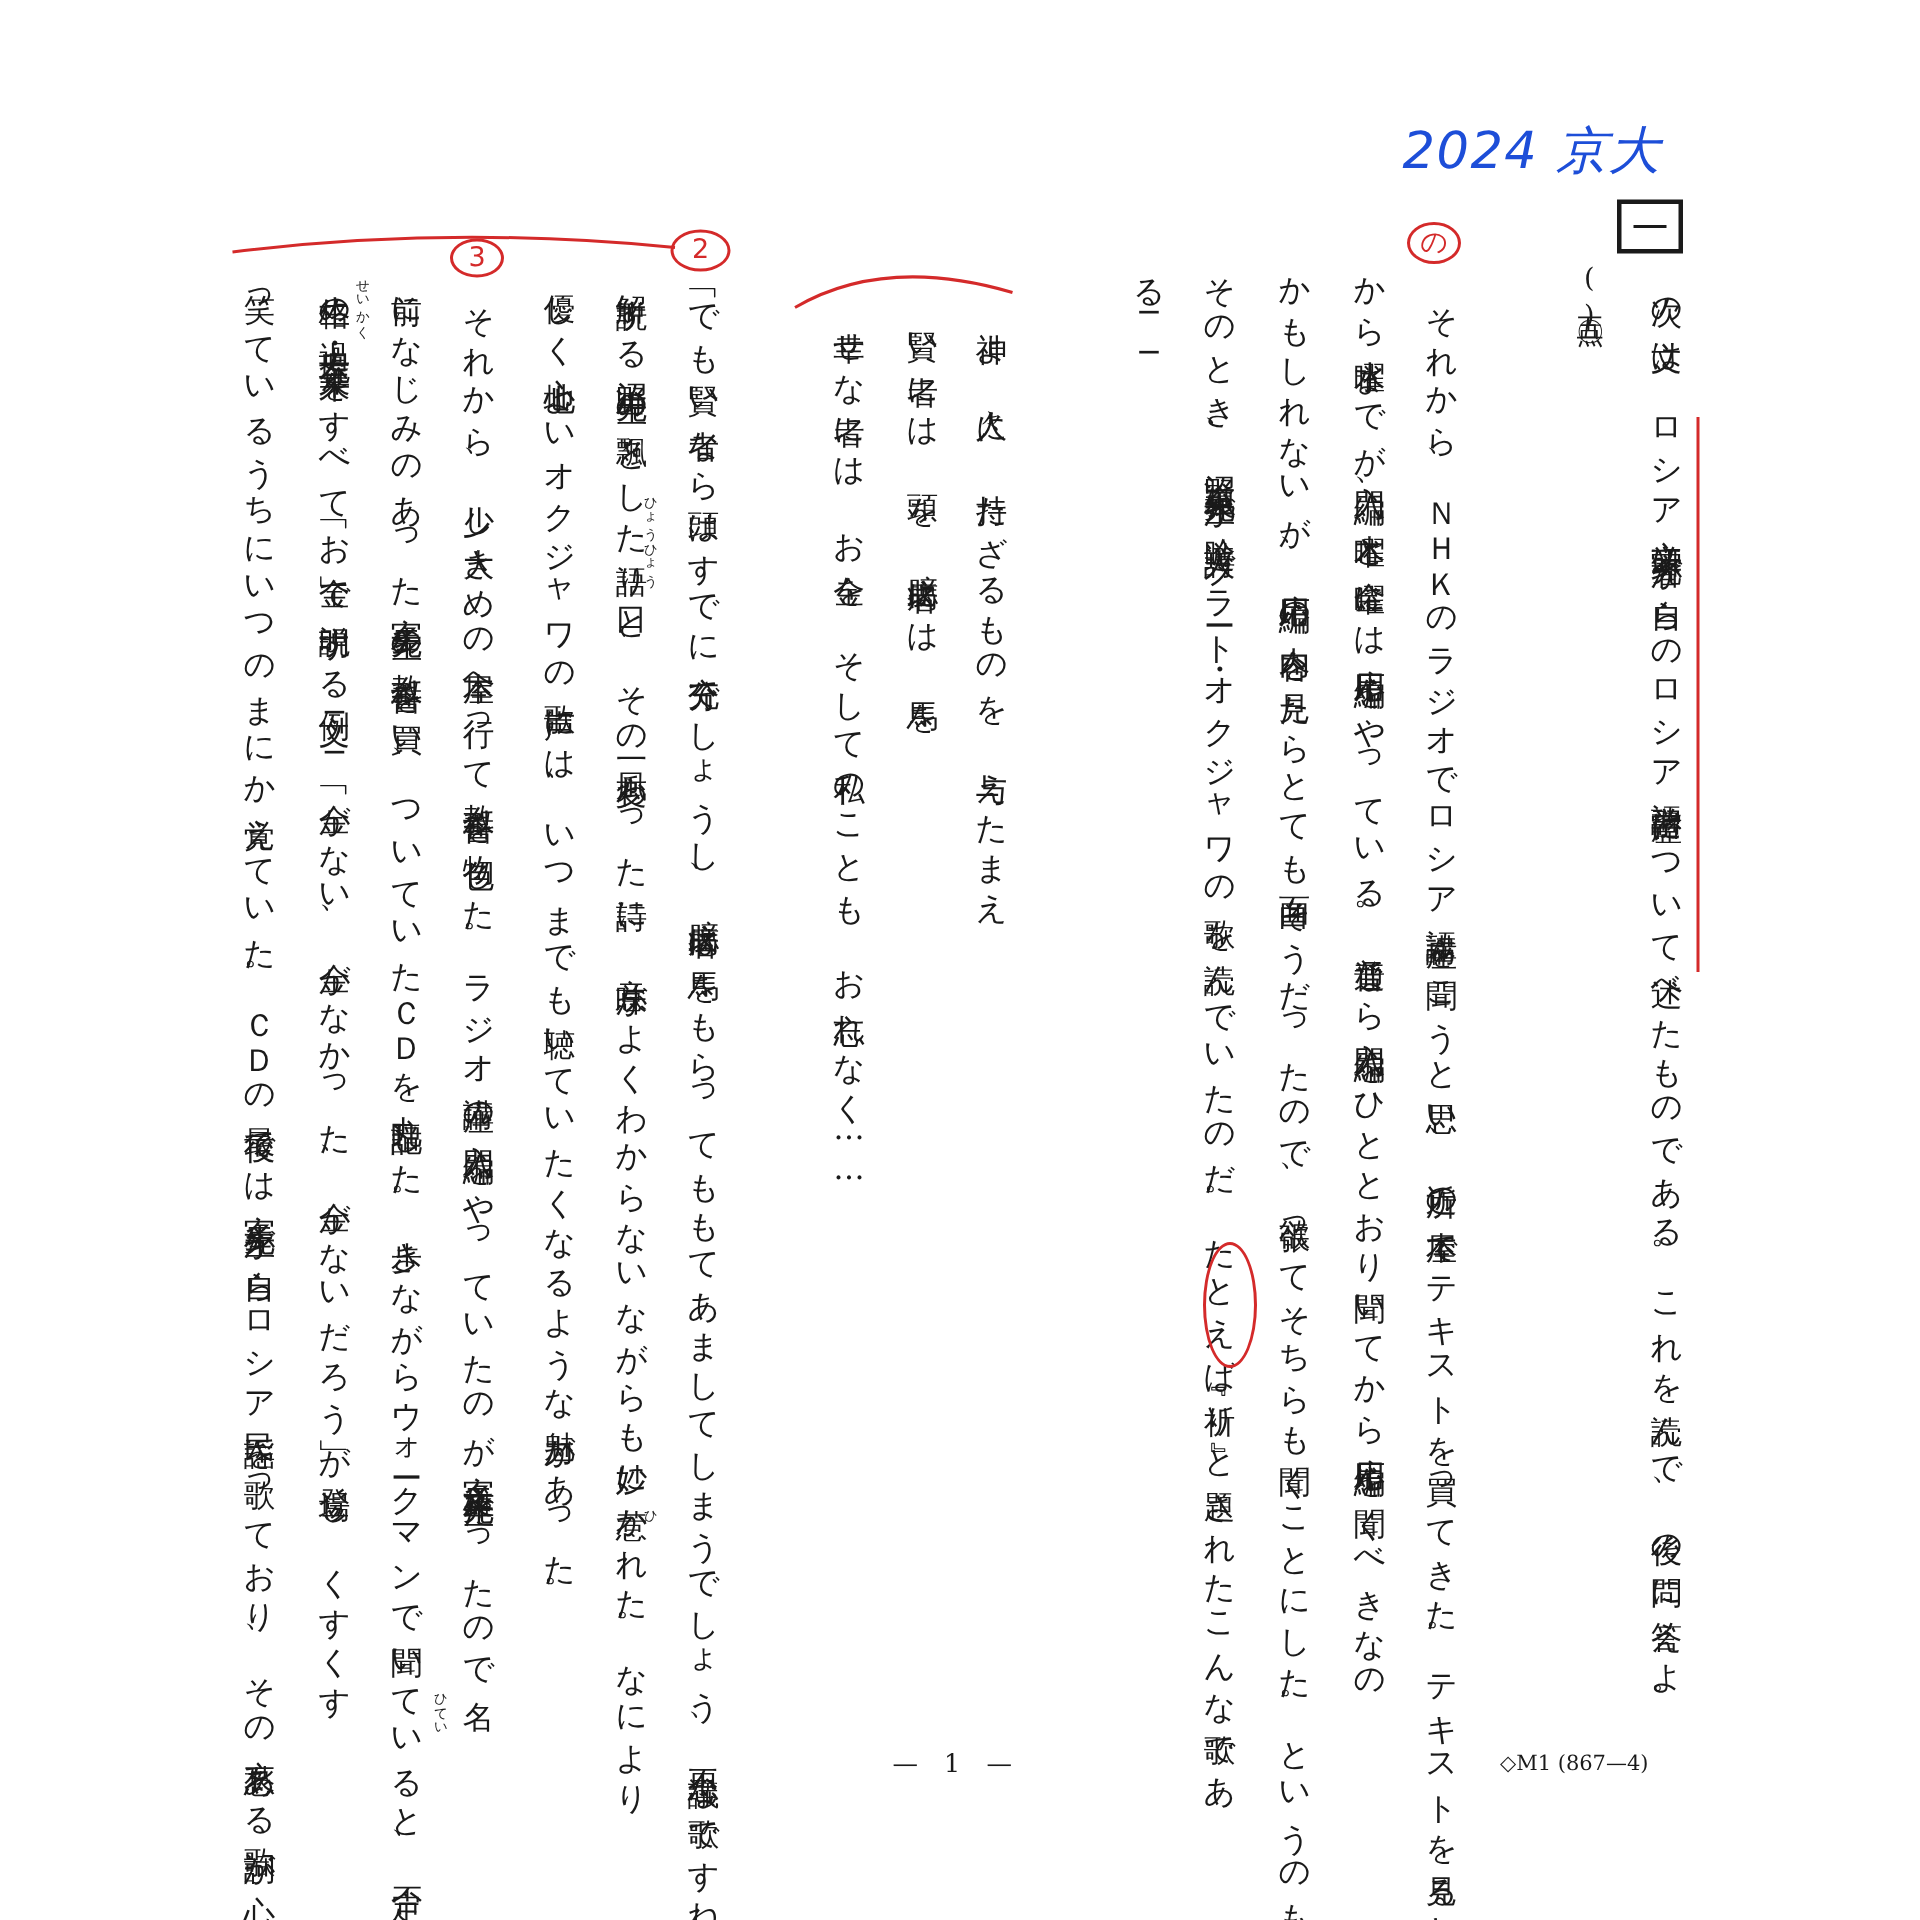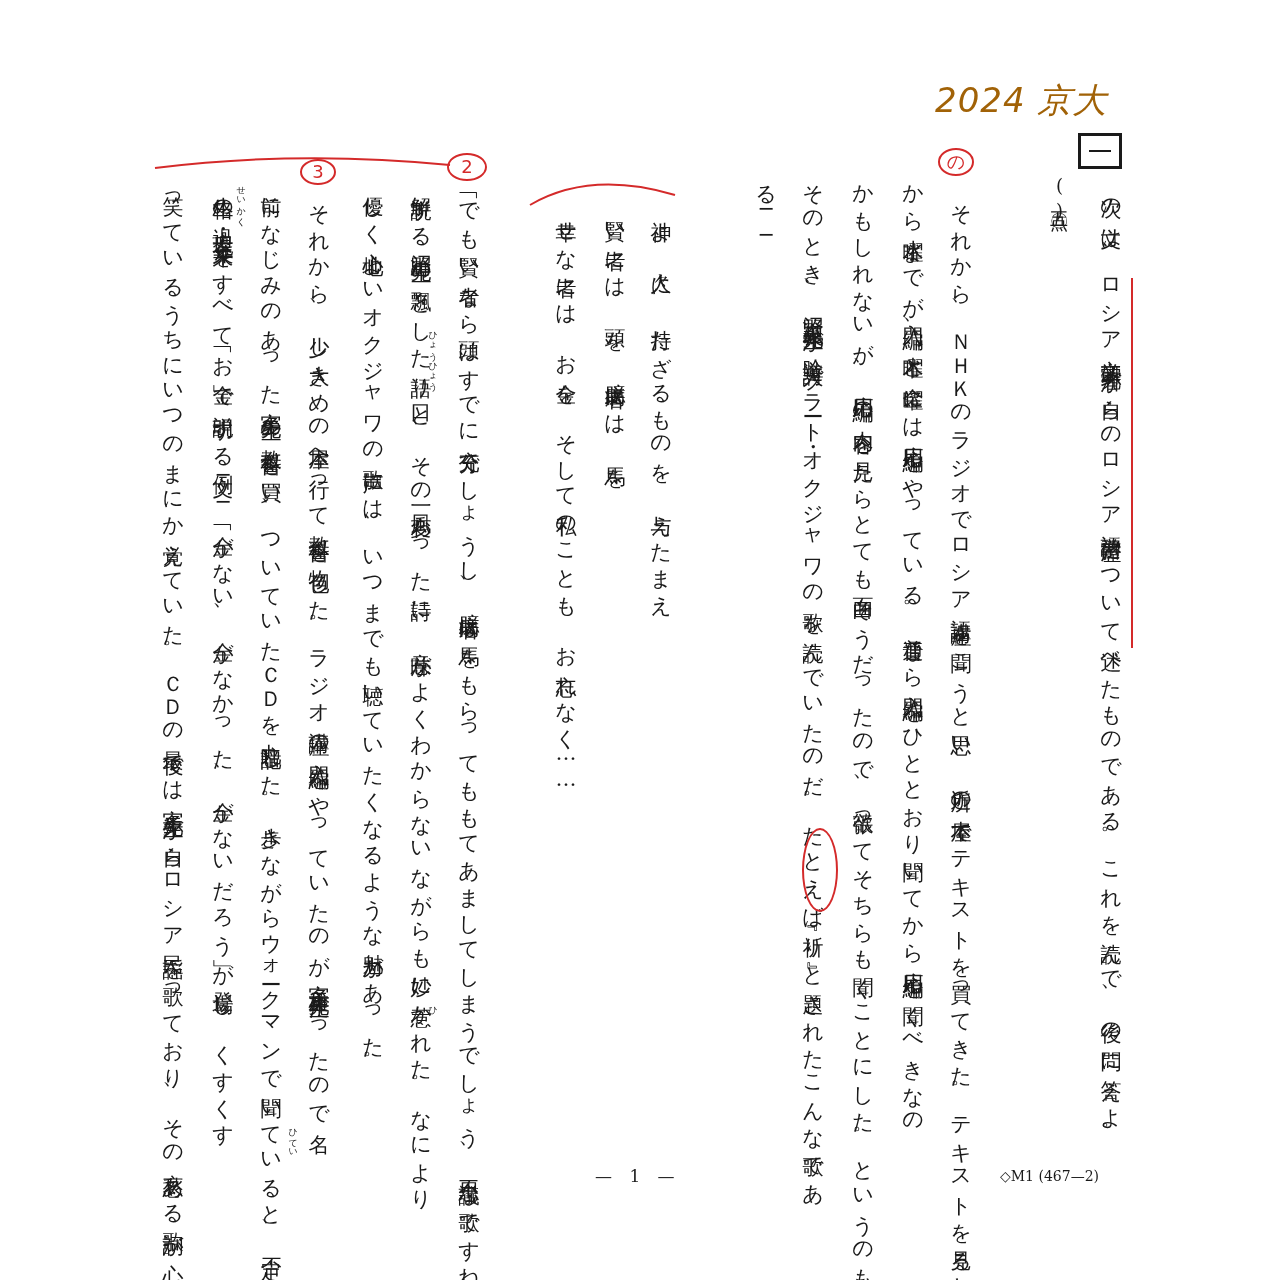--- a/index.html
+++ b/index.html
@@ -1,18 +1,18 @@
 <!DOCTYPE html>
 <html><head>
 <meta charset="utf-8">
 <style>
   html, body { margin: 0; padding: 0; background: #ffffff; }
   body { width: 1280px; height: 1280px; position: relative; overflow: hidden;
          font-family: "DejaVu Serif", "Liberation Serif", serif; color: #1a1a1a; }
-  .handwrite { position: absolute; color: #a16207; font-family: "DejaVu Sans", sans-serif; }
+  .handwrite { position: absolute; color: #1d4ed8; font-family: "DejaVu Sans", sans-serif; }
   .year-note { left: 935px; top: 78px; font-size: 34px; font-style: italic; letter-spacing: 1px; }
   .qbox { position: absolute; left: 1078px; top: 133px; width: 44px; height: 36px;
           border: 3px solid #1a1a1a; box-sizing: border-box; }
   .qbox span { position: absolute; left: 8px; right: 8px; top: 14px; height: 2px; background: #1a1a1a; }
   .col { position: absolute; writing-mode: vertical-rl; text-orientation: upright;
          font-size: 21px; line-height: 30px; letter-spacing: 2.6px; white-space: nowrap; }
   .col.small { font-size: 18px; letter-spacing: 1px; }
   .ruby { position: absolute; writing-mode: vertical-rl; font-size: 9px; line-height: 10px; color: #1a1a1a; }
   .red-underline { position: absolute; width: 2px; background: #d42a2a; }
   .red-circle-num { position: absolute; border: 2px solid #d42a2a; border-radius: 50%;
@@ -66,13 +66,13 @@
 <div class="col" style="left:208px; top:180px;">生格の過去・現在・未来をすべて「お金」で説明する例文──「金がない、金がなかった、金がないだろう」が登場し、くすくす</div>
 <div class="ruby" style="left:236px; top:180px;">せいかく</div>
 <div class="col" style="left:158px; top:180px;">笑っているうちにいつのまにか覚えていた。ＣＤの最後では宇多先生が自らロシア民謡を歌っており、その哀愁ある歌詞が心</div>
 
 <svg class="arc" width="1280" height="1280">
   <path d="M155 168 Q 300 150 450 165" stroke="#d42a2a" stroke-width="2" fill="none"></path>
   <path d="M530 205 Q 590 170 675 195" stroke="#d42a2a" stroke-width="2" fill="none"></path>
 </svg>
 
 <div class="footer-page">— 1 —</div>
-<div class="footer-code">◇M1 (467—2)</div>
+<div class="footer-code">◇M1 (867—4)</div>
 
 </body></html>

